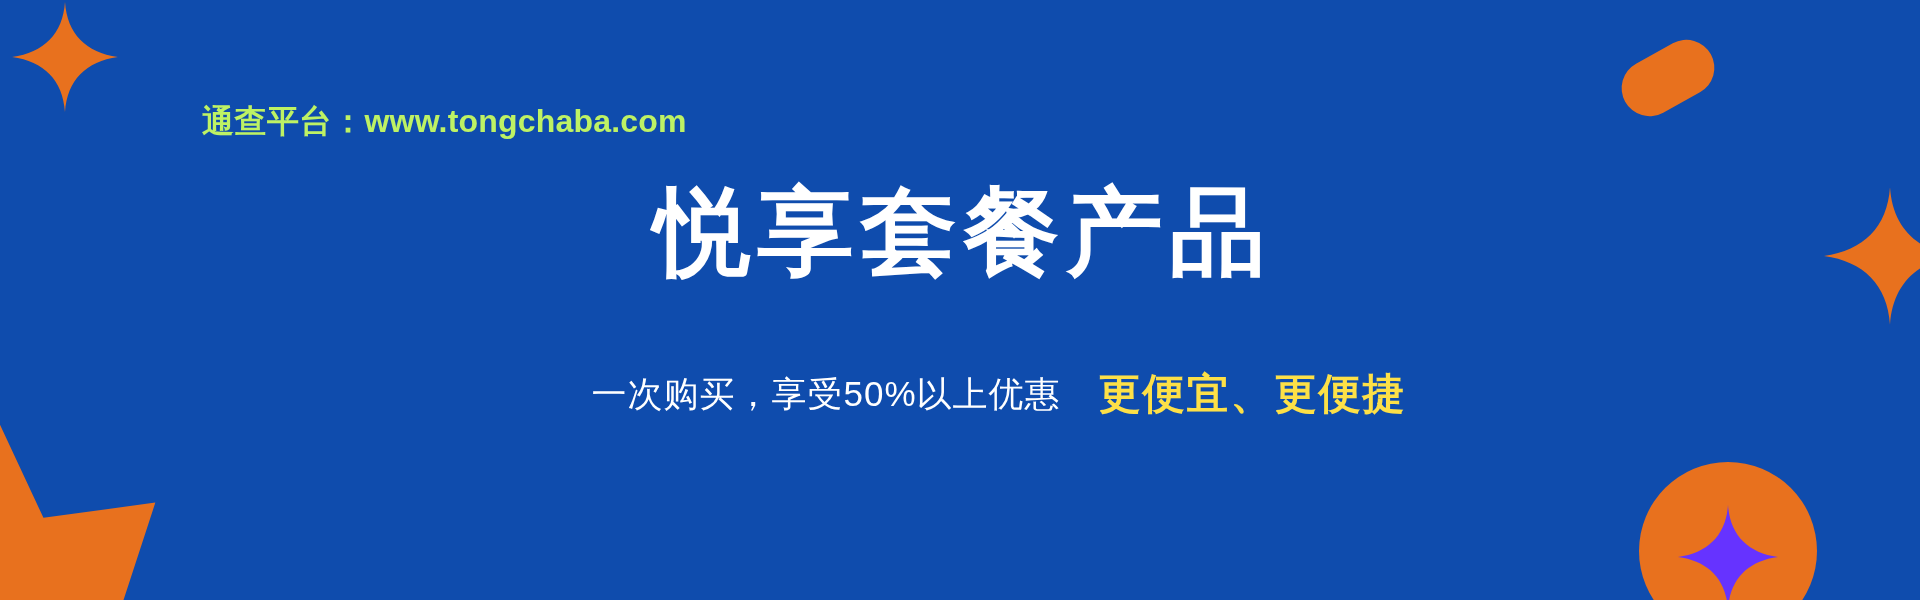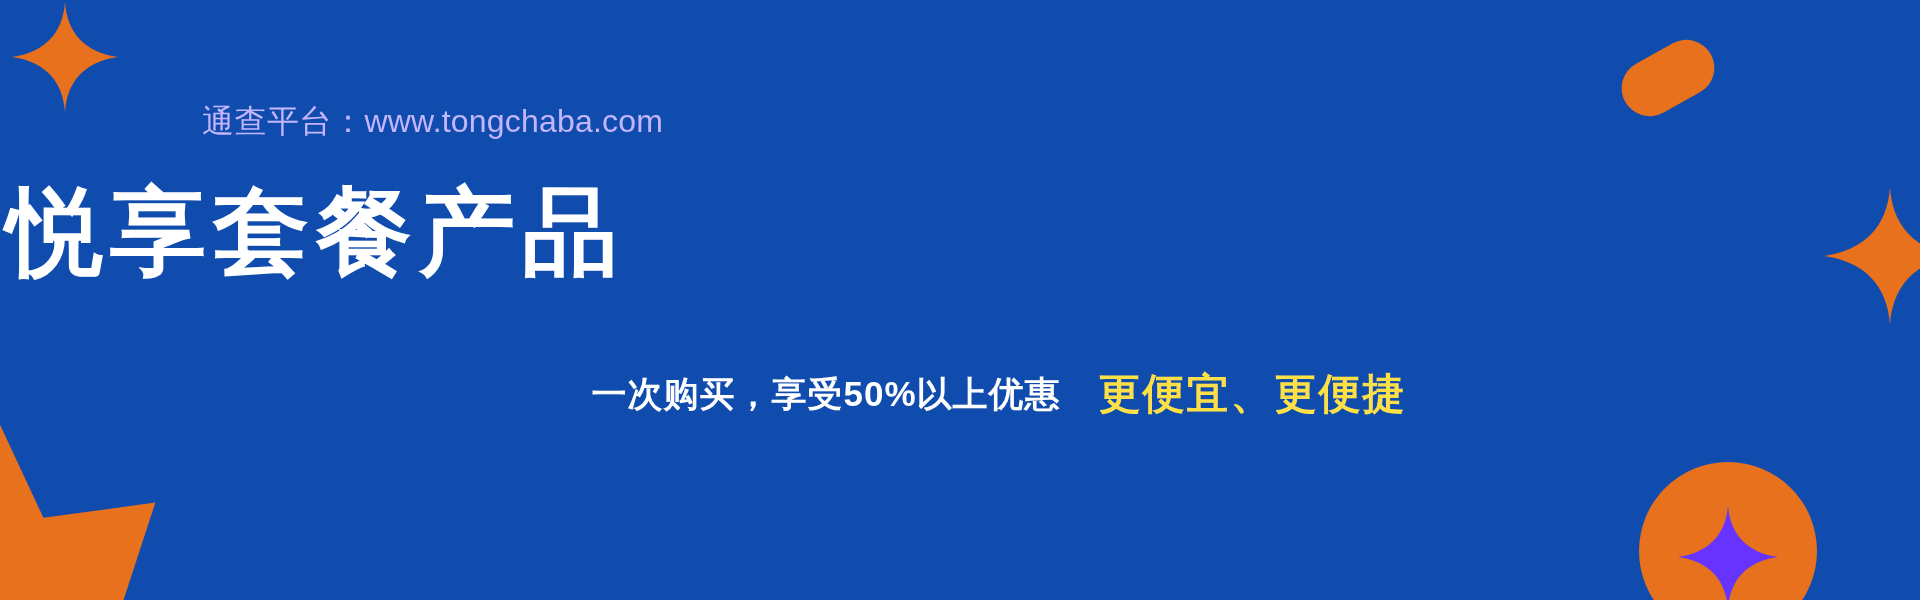--- a/index.html
+++ b/index.html
@@ -74,36 +74,36 @@
   
   .content {
     position: absolute;
     inset: 0;
   }
 
   #platform-line {
     position: absolute;
     left: 202px;
     top: 100px;
-    color: #c4b5fd;
+    color: #bef264;
     font-size: 32px;
-    font-weight: 400;
+    font-weight: 700;
     letter-spacing: 0.5px;
     white-space: nowrap;
   }
   #platform-line .url {
     letter-spacing: 0.2px;
   }
 
   #headline {
     position: absolute;
     left: 0;
     right: 0;
     top: 178px;
-    text-align: left;
+    text-align: center;
     color: #ffffff;
     font-size: 96px;
     line-height: 1.12;
     font-weight: 700;
     letter-spacing: 7px;
     text-indent: 7px;
     white-space: nowrap;
   }
 
   #subline {
@@ -112,21 +112,21 @@
     right: 0;
     top: 366px;
     text-align: center;
     white-space: nowrap;
     padding-left: 78px;
     box-sizing: border-box;
   }
   #subline-plain {
     color: #ffffff;
     font-size: 35px;
-    font-weight: 700;
+    font-weight: 400;
     letter-spacing: 1px;
     vertical-align: middle;
   }
   #subline-highlight {
     color: #fde047;
     font-size: 42px;
     font-weight: 700;
     letter-spacing: 2px;
     margin-left: 38px;
     vertical-align: middle;

